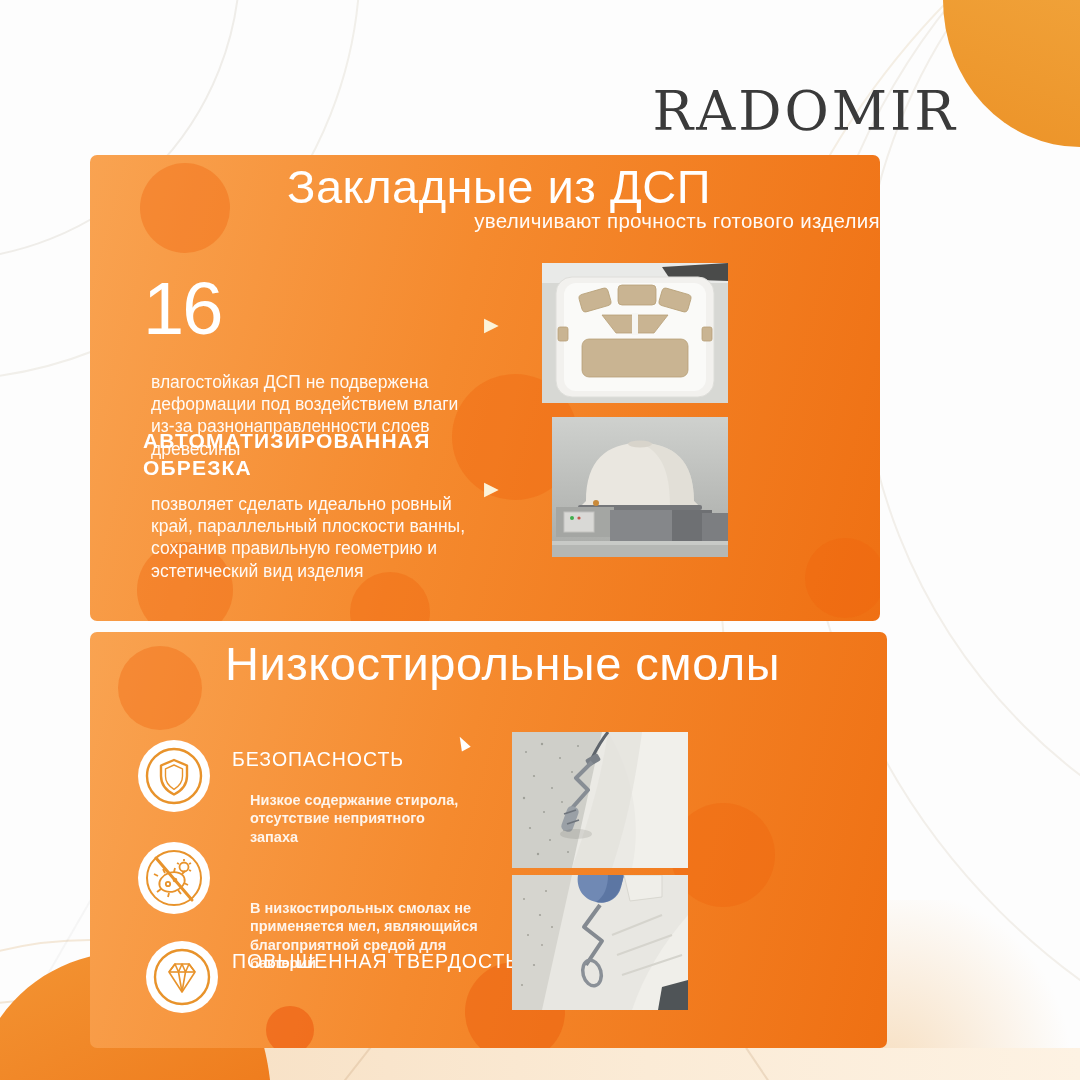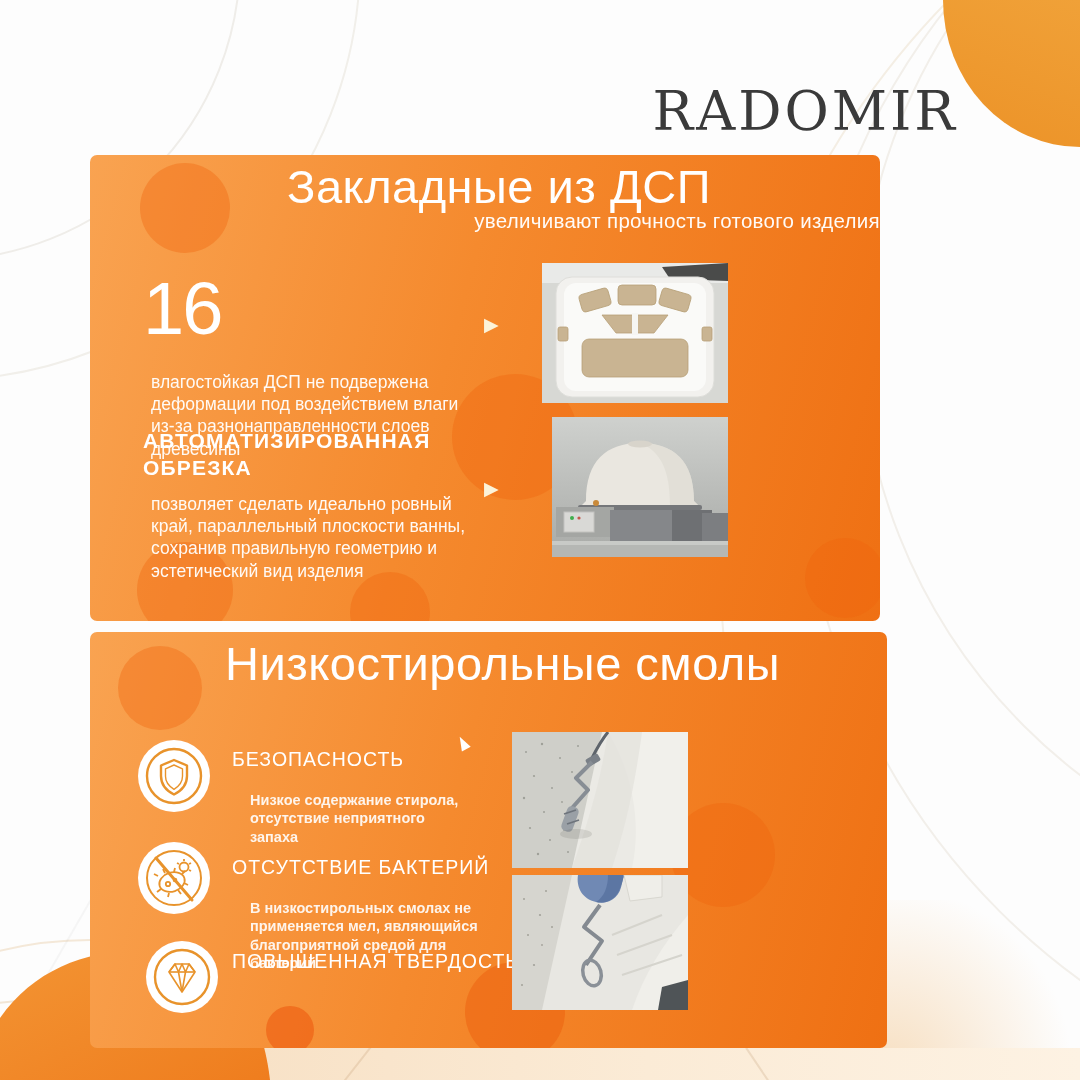--- a/index.html
+++ b/index.html
@@ -219,21 +219,20 @@
             <circle cx="37" cy="38" r="1.4"></circle>
           <circle cx="46" cy="25" r="4.5"></circle>
           <line x1="46" y1="19" x2="46" y2="17"></line>
             <line x1="51" y1="22" x2="53" y2="21"></line>
           <line x1="51" y1="28" x2="53" y2="29"></line>
             <line x1="41" y1="22" x2="39" y2="21"></line>
         </g>
         <line x1="18" y1="16" x2="54" y2="58" stroke="#E8932B" stroke-width="3" stroke-linecap="round"></line>
       </svg>
     </div>
-    <h3 class="row-label rl2">ОТСУТСТВИЕ БАКТЕРИЙ</h3>
     <p class="row-body rb2">В низкостирольных смолах не применяется мел, являющийся благоприятной средой для бактерий</p>
 
     <div class="icon-circle ic3">
       <svg width="72" height="72" viewBox="0 0 72 72" fill="none">
         <circle cx="36" cy="36" r="27" stroke="#E8932B" stroke-width="2.4"></circle>
         <g stroke="#E8932B" stroke-width="1.6" stroke-linejoin="round">
           <path d="M23,31 L29,23 L43,23 L49,31 L36,51 Z"></path>
           <polyline points="23,31 29,23 32.5,31 36,23 39.5,31 43,23 49,31"></polyline>
           <line x1="23" y1="31" x2="49" y2="31"></line>
           <line x1="32.5" y1="31" x2="36" y2="51"></line>

